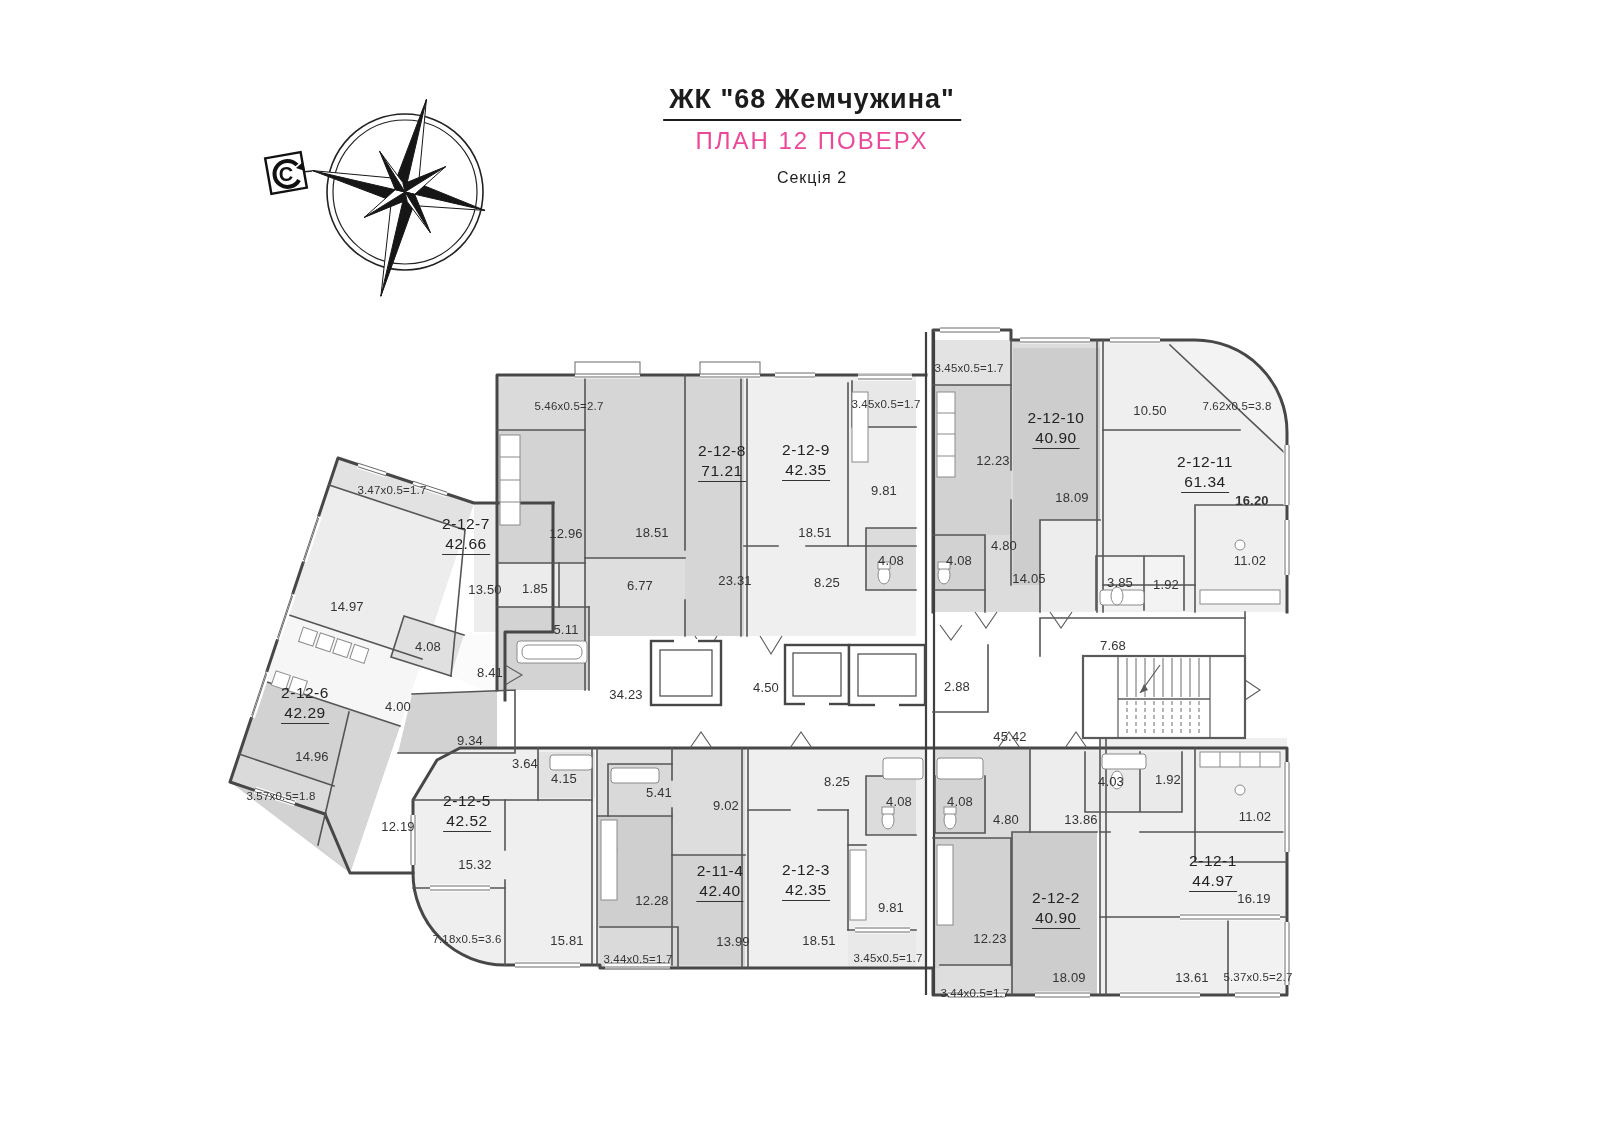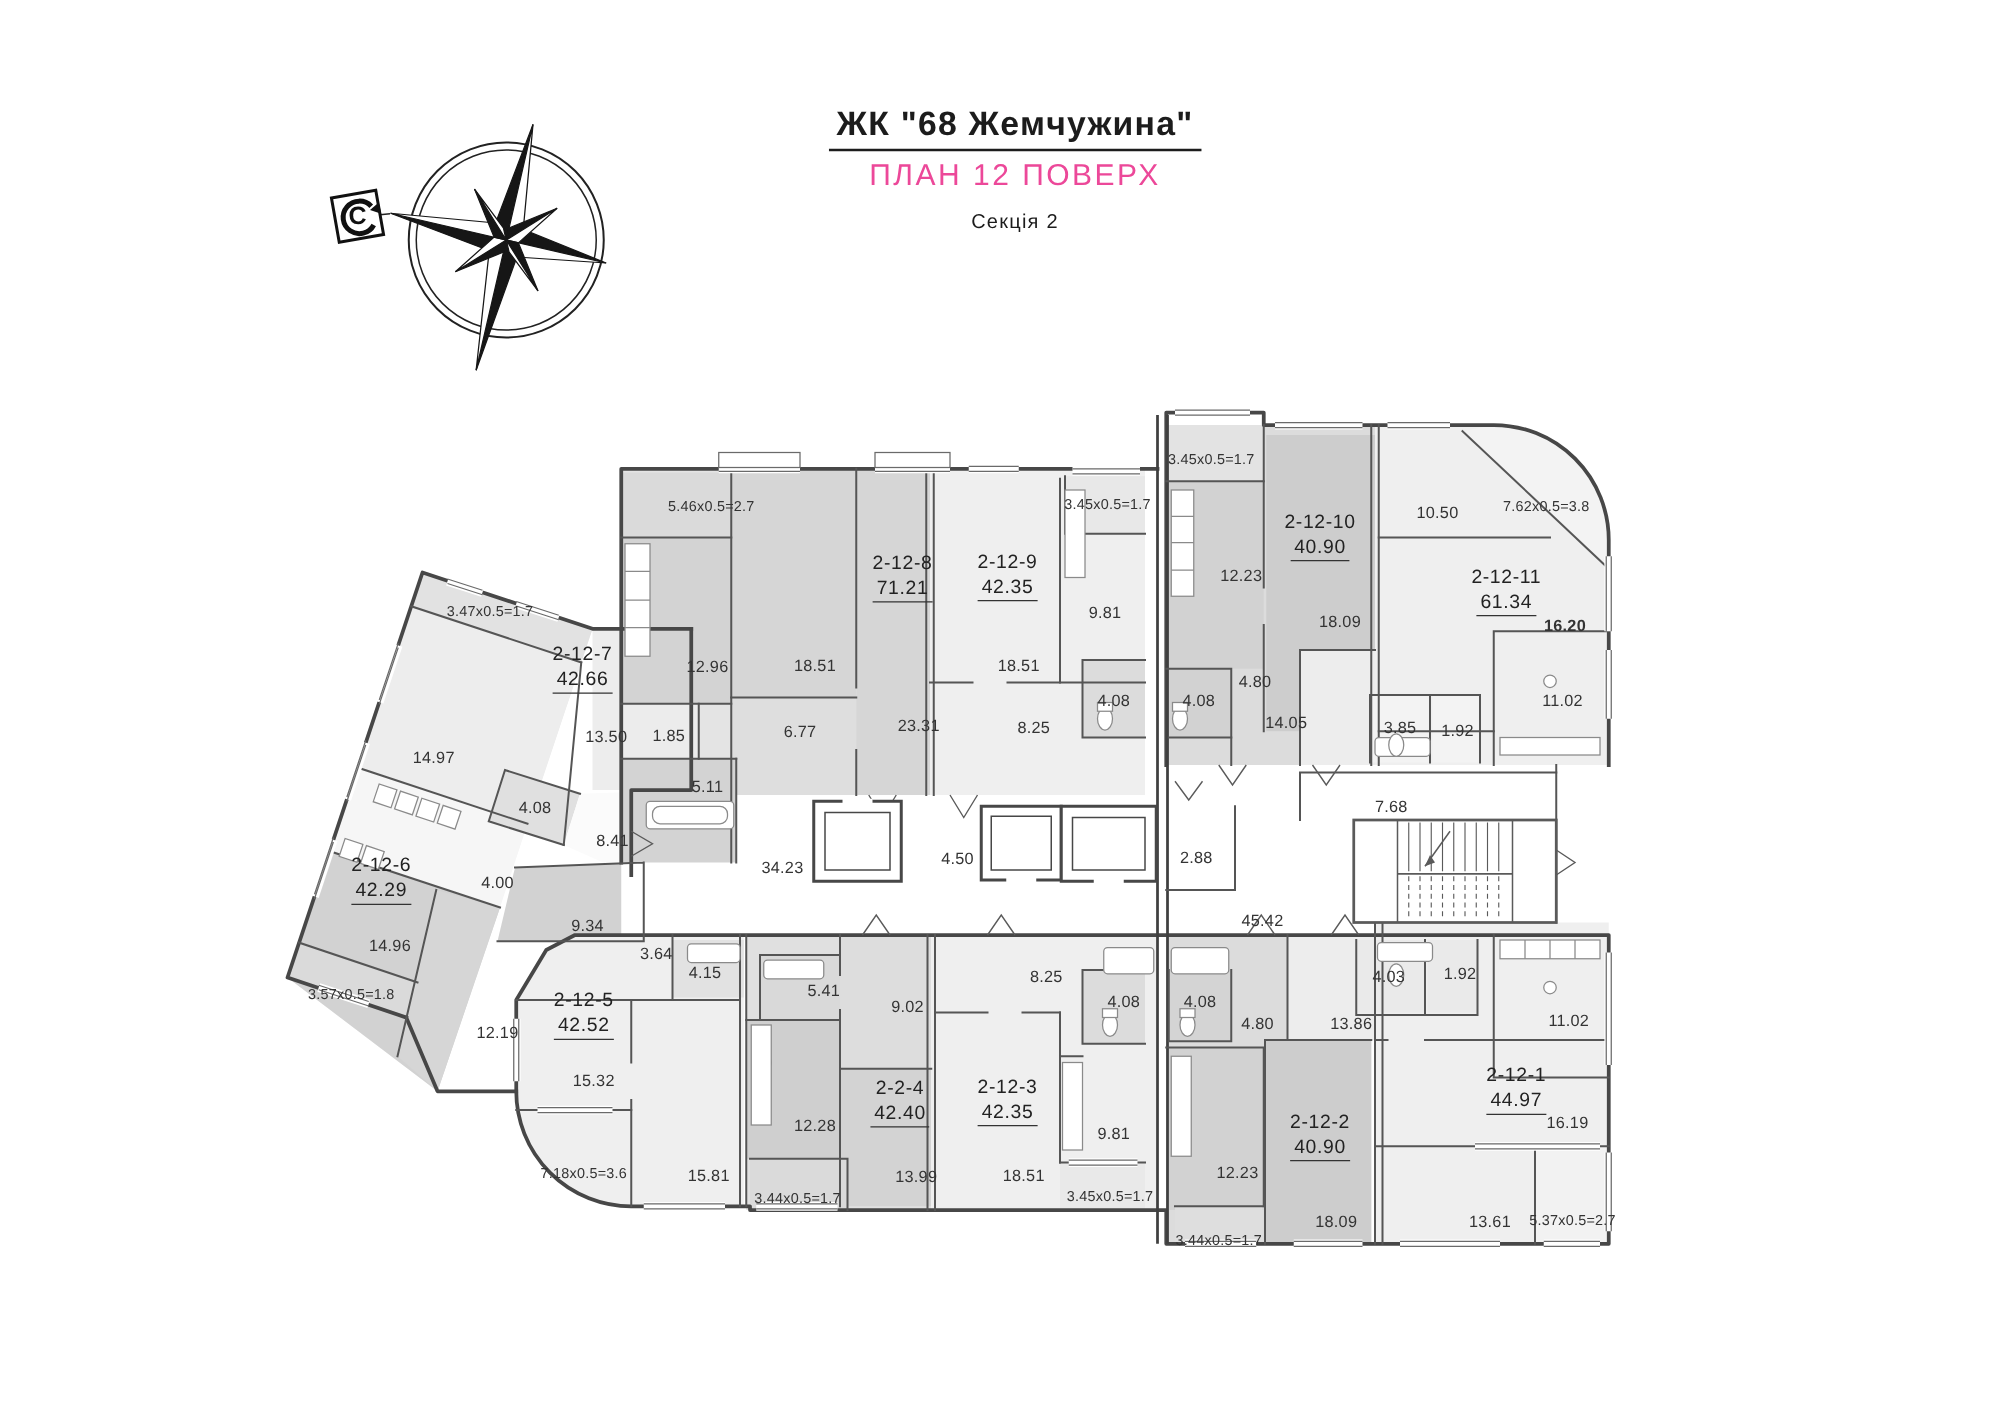--- a/index.html
+++ b/index.html
@@ -389,21 +389,21 @@
       <span class="rl" style="left: 1006px; top: 819px;">4.80</span>
       <span class="rl" style="left: 990px; top: 938px;">12.23</span>
       <span class="rl" style="left: 1069px; top: 977px;">18.09</span>
       <span class="bl" style="left: 975px; top: 993px;">3.44x0.5=1.7</span>
       <div class="apt" style="left: 806px; top: 881px;"><span class="nm">2-12-3</span><span class="ar">42.35</span></div>
       <span class="rl" style="left: 837px; top: 781px;">8.25</span>
       <span class="rl" style="left: 899px; top: 801px;">4.08</span>
       <span class="rl" style="left: 891px; top: 907px;">9.81</span>
       <span class="rl" style="left: 819px; top: 940px;">18.51</span>
       <span class="bl" style="left: 888px; top: 958px;">3.45x0.5=1.7</span>
-      <div class="apt" style="left: 720px; top: 882px;"><span class="nm">2-2-4</span><span class="ar">42.40</span></div>
+      <div class="apt" style="left: 720px; top: 882px;"><span class="nm">2-11-4</span><span class="ar">42.40</span></div>
       <span class="rl" style="left: 659px; top: 792px;">5.41</span>
       <span class="rl" style="left: 726px; top: 805px;">9.02</span>
       <span class="rl" style="left: 652px; top: 900px;">12.28</span>
       <span class="rl" style="left: 733px; top: 941px; text-align: right;">13.99</span>
       <span class="bl" style="left: 638px; top: 959px;">3.44x0.5=1.7</span>
       <div class="apt" style="left: 467px; top: 812px;"><span class="nm">2-12-5</span><span class="ar">42.52</span></div>
       <span class="rl" style="left: 525px; top: 763px;">3.64</span>
       <span class="rl" style="left: 564px; top: 778px;">4.15</span>
       <span class="rl" style="left: 475px; top: 864px; text-align: right;">15.32</span>
       <span class="rl" style="left: 567px; top: 940px;">15.81</span>

